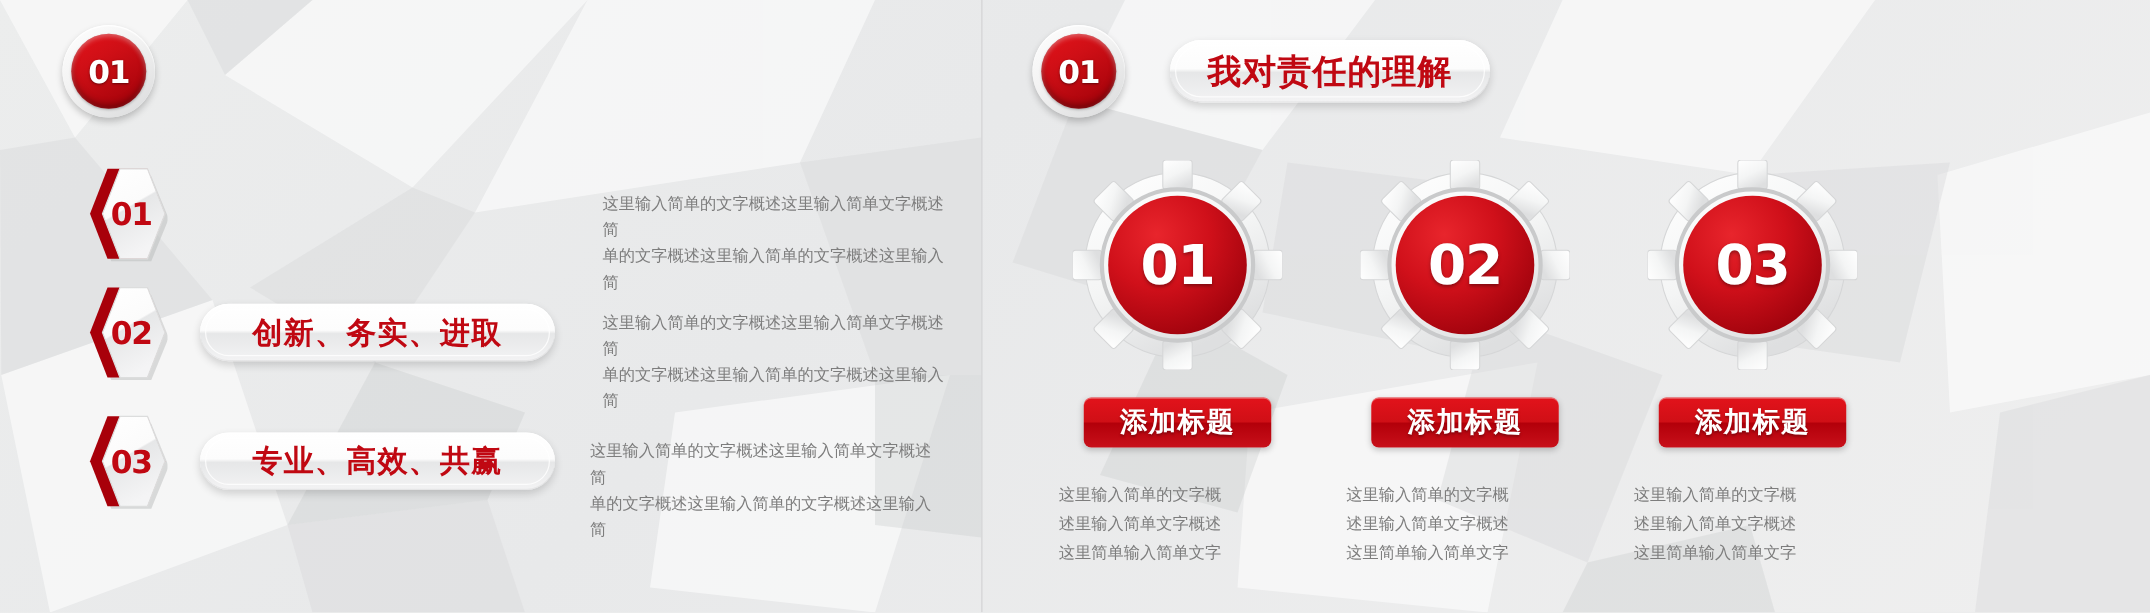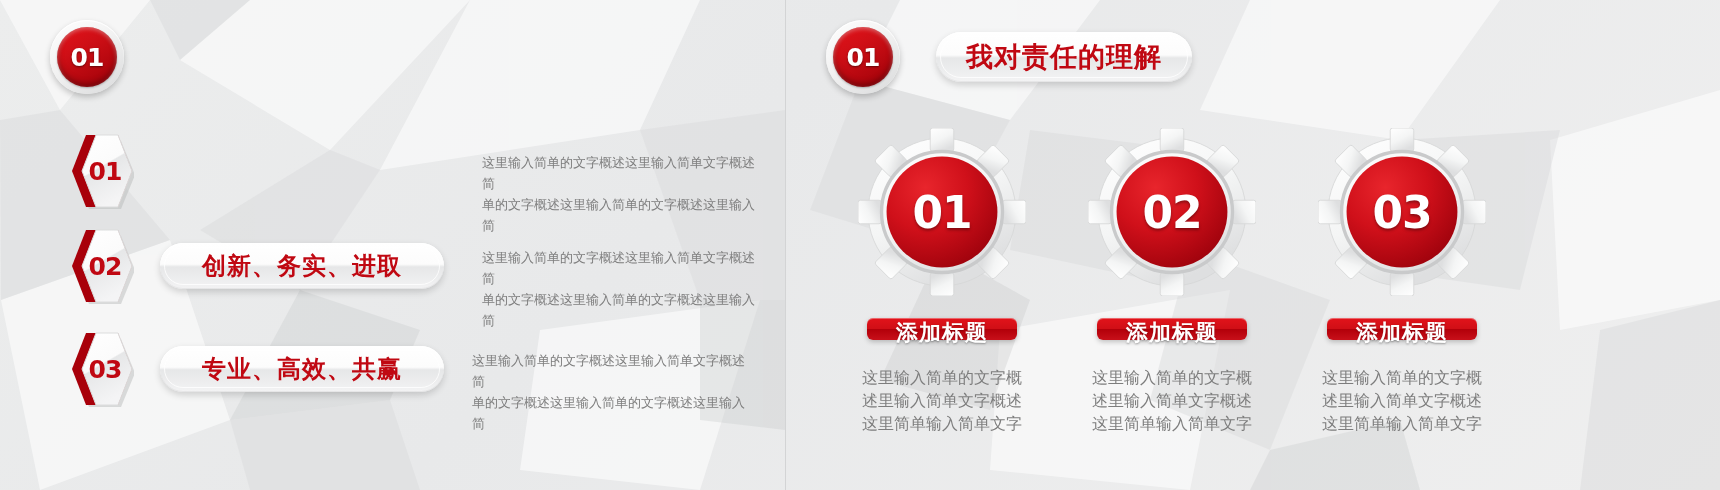--- a/index.html
+++ b/index.html
@@ -85,31 +85,31 @@
   .gear { position:relative; width:168px; height:168px; margin:0 auto; }
   .gear svg { position:absolute; left:0; top:0; }
   .gear-num {
     position:absolute; left:0; top:0; width:168px; height:168px;
     display:flex; align-items:center; justify-content:center;
     color:#fff; font-size:44px; font-weight:bold; letter-spacing:-1px;
     text-shadow:0 2px 3px rgba(0,0,0,.35);
     font-family:"DejaVu Sans", sans-serif;
   }
   .btn {
-    position:relative; display:block; width:150px; height:22px;
+    position:relative; display:block; width:150px; height:40px;
     margin:22px auto 0; border-radius:6px; border:none; cursor:pointer;
     background:linear-gradient(180deg,#e2131b 0%,#d00f16 48%,#b3000a 52%,#c8101a 100%);
     box-shadow:0 2px 5px rgba(0,0,0,.22), inset 0 1px 0 rgba(255,255,255,.35);
     color:#fff; font-size:22px; font-weight:bold; letter-spacing:1px;
     font-family:"Liberation Sans", sans-serif;
     text-shadow:0 1px 2px rgba(0,0,0,.3);
   }
   .caption {
-    margin:26px auto 0; text-align:center; color:#7d7d7d;
-    font-size:16px; line-height:23px; width:190px;
+    margin:26px auto 0; color:#7d7d7d;
+    font-size:13px; line-height:23px; width:190px;
   }
   .caption div{ white-space:nowrap; }
 </style>
 </head>
 <body>
 
 <div id="stage">
 
   <div class="facets">
     <svg viewBox="0 0 1720 490" preserveAspectRatio="none">

